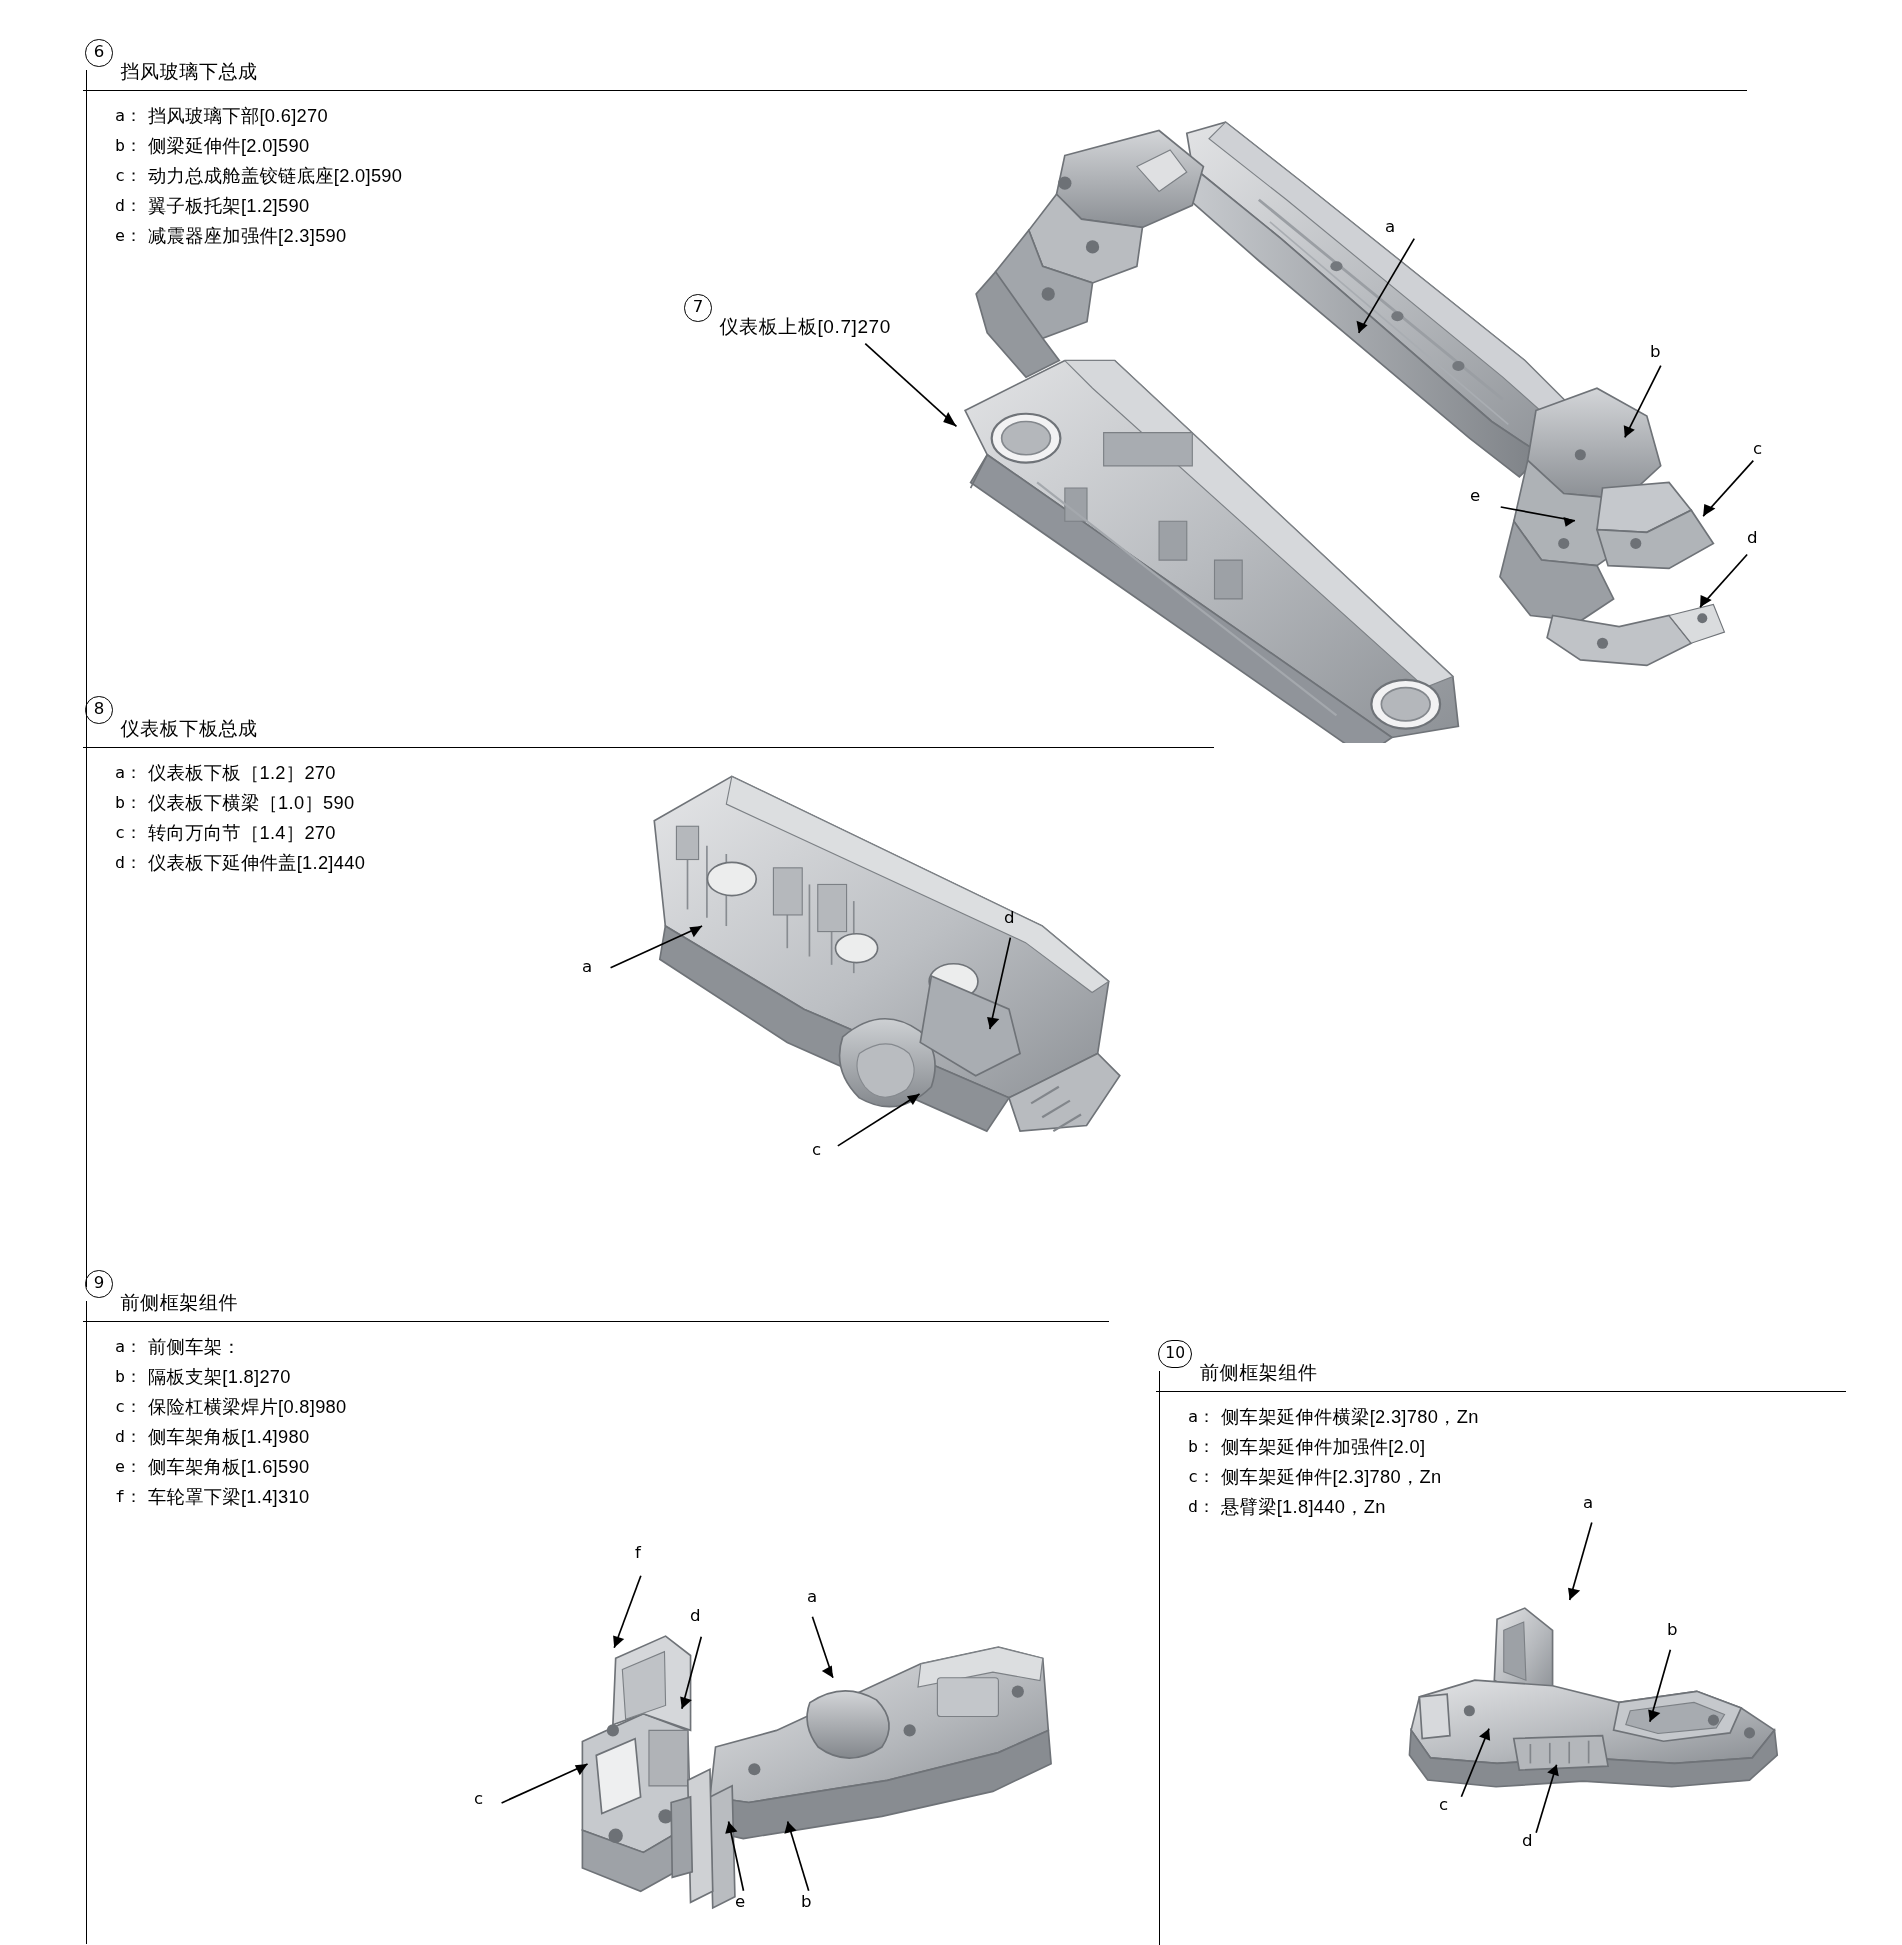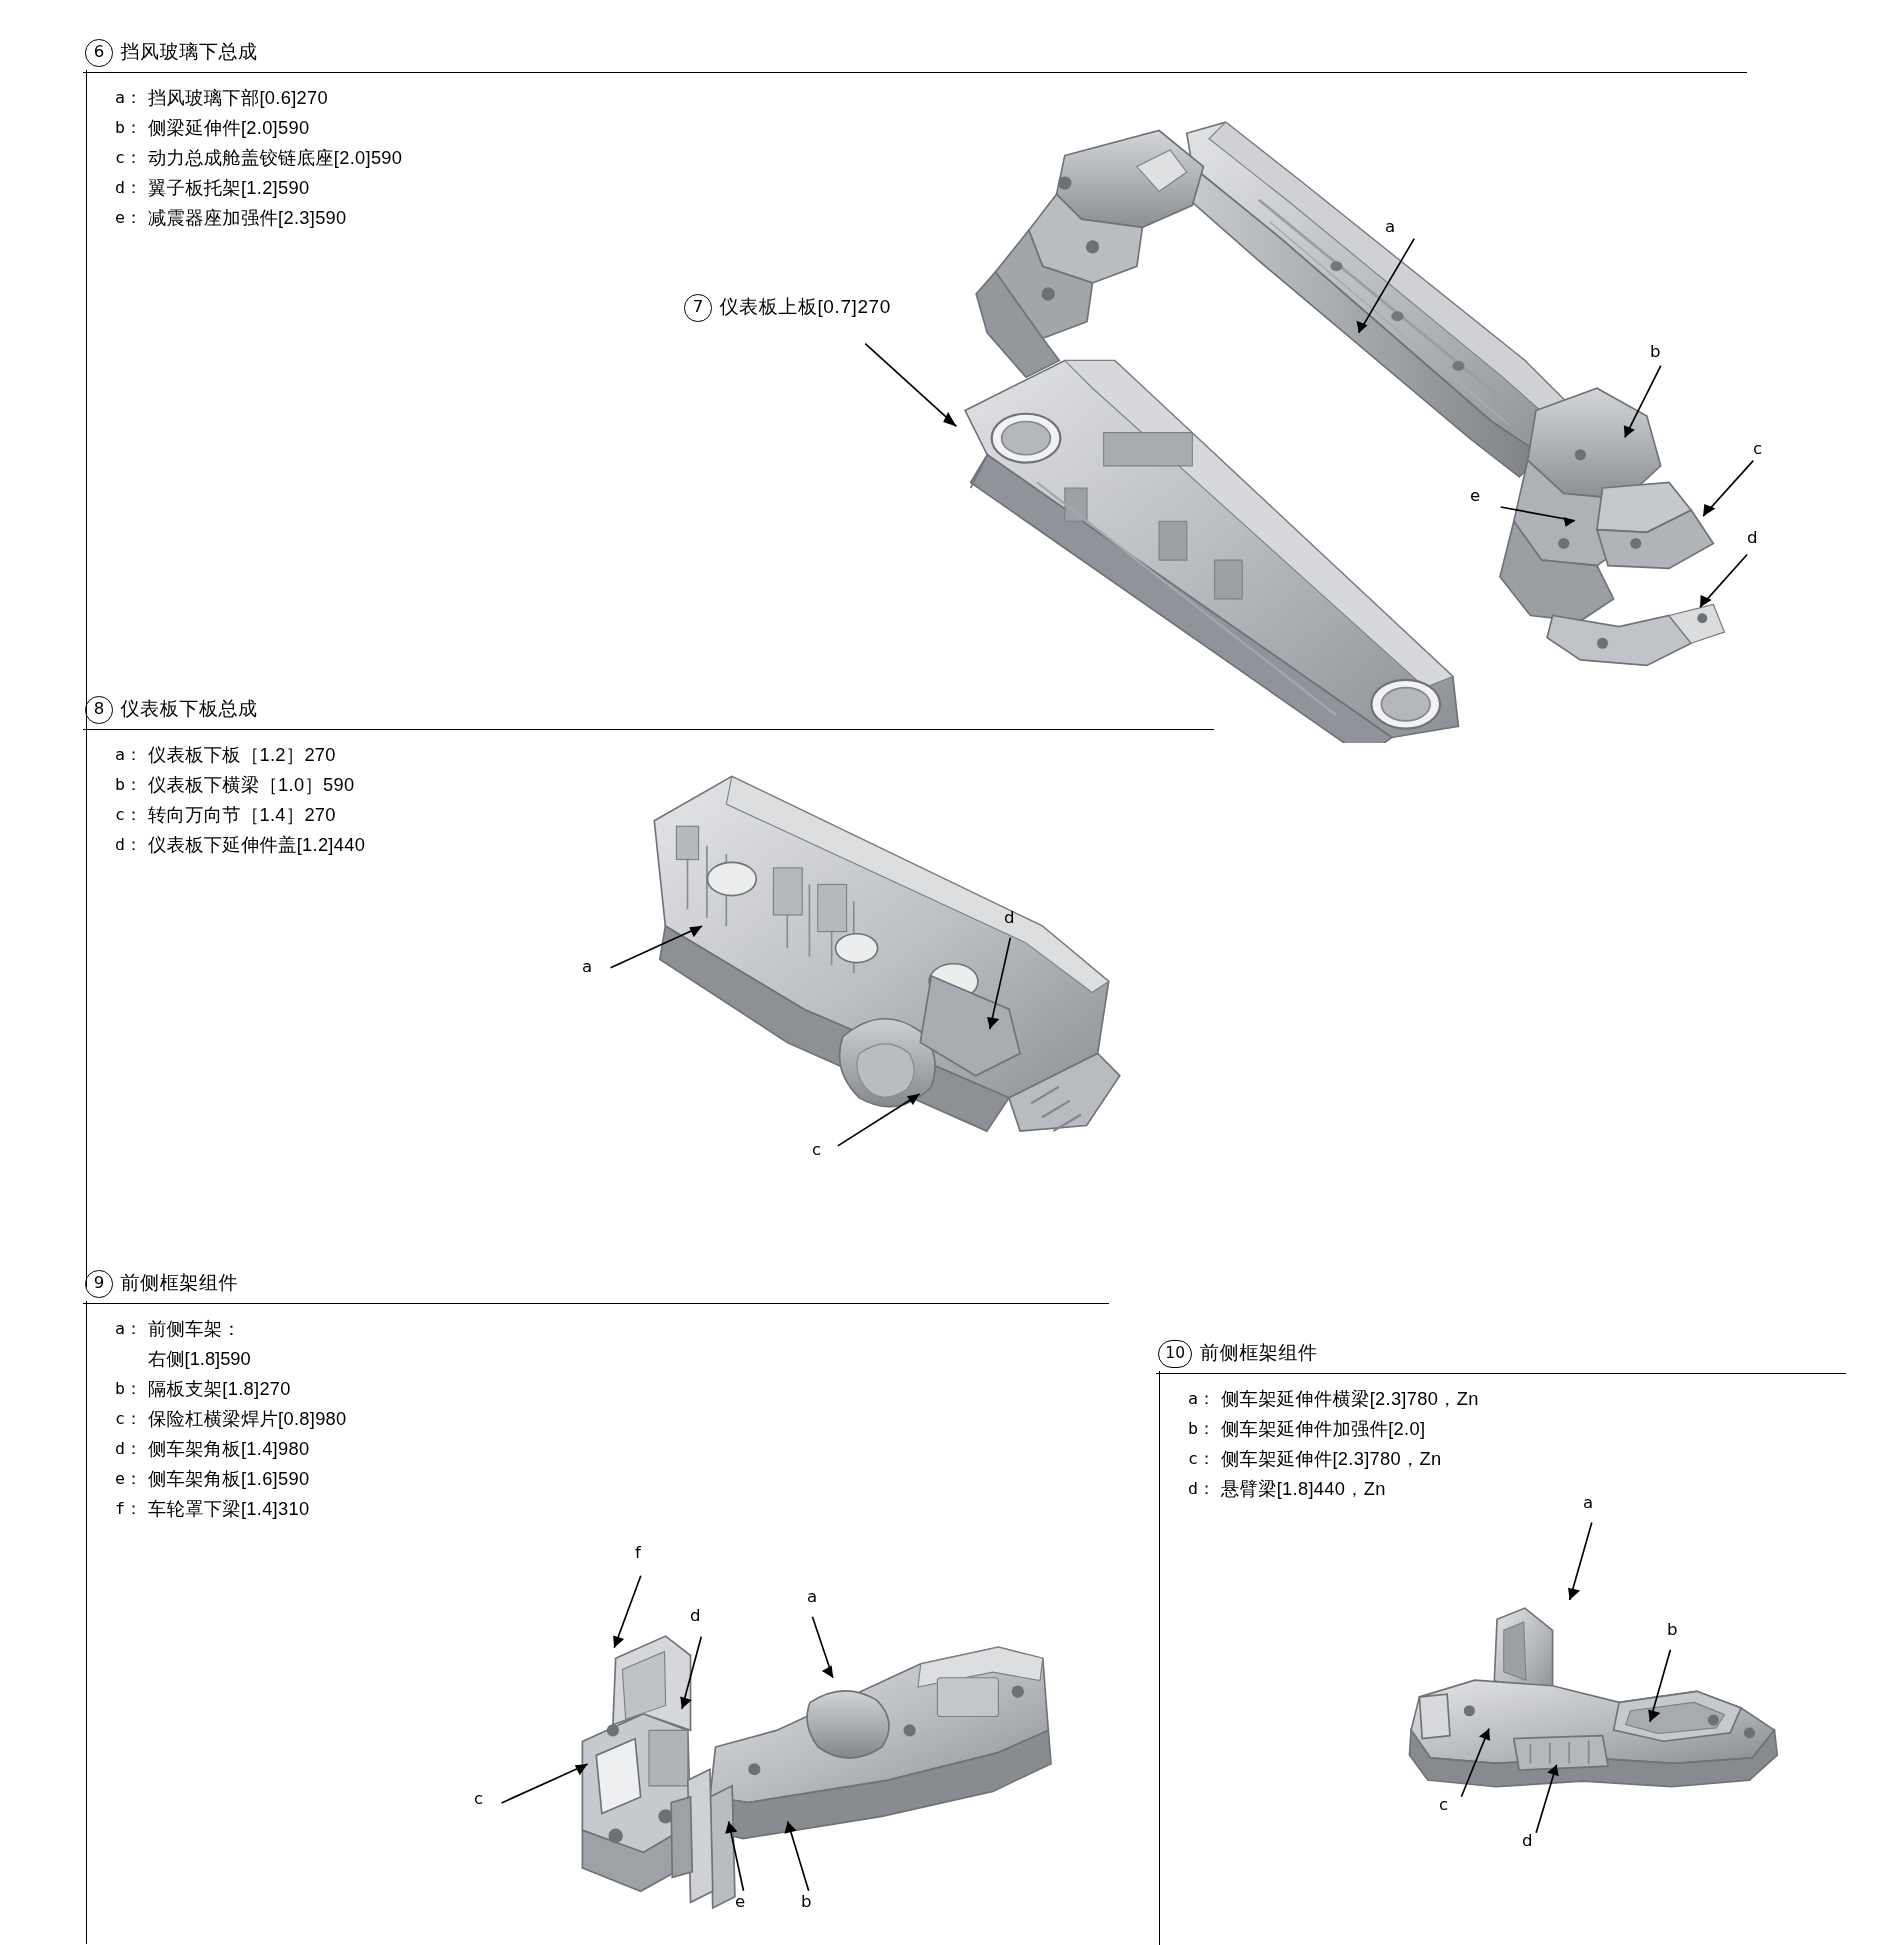--- a/index.html
+++ b/index.html
@@ -48,20 +48,21 @@
   .circ-num.wide {
     width: 32px;
     border-radius: 22px;
     font-size: 15.5px;
   }
   .sec-title {
     font-size: 19px;
     line-height: 25.5px;
     letter-spacing: 0.6px;
     white-space: nowrap;
+    margin-top: 20px;
   }
   .rule {
     border-top: 1.4px solid #000;
     margin-top: 5.5px;
   }
   .left-rule {
     position: absolute;
     border-left: 1.4px solid #000;
   }
   .items {
@@ -362,21 +363,20 @@
     <div class="sec-head">
       <span class="circ-num">9</span>
       <span class="sec-title">前侧框架组件</span>
     </div>
     <div class="rule" style="width:1026px;"></div>
     <div class="items">
       <div class="item">
         <span class="key">a：</span>
         <span class="txt">前侧车架：</span>
       </div>
-      <div class="subline">右侧[1.8]590</div>
       <div class="item">
         <span class="key">b：</span>
         <span class="txt">隔板支架[1.8]270</span>
       </div>
       <div class="item">
         <span class="key">c：</span>
         <span class="txt">保险杠横梁焊片[0.8]980</span>
       </div>
       <div class="item">
         <span class="key">d：</span>

